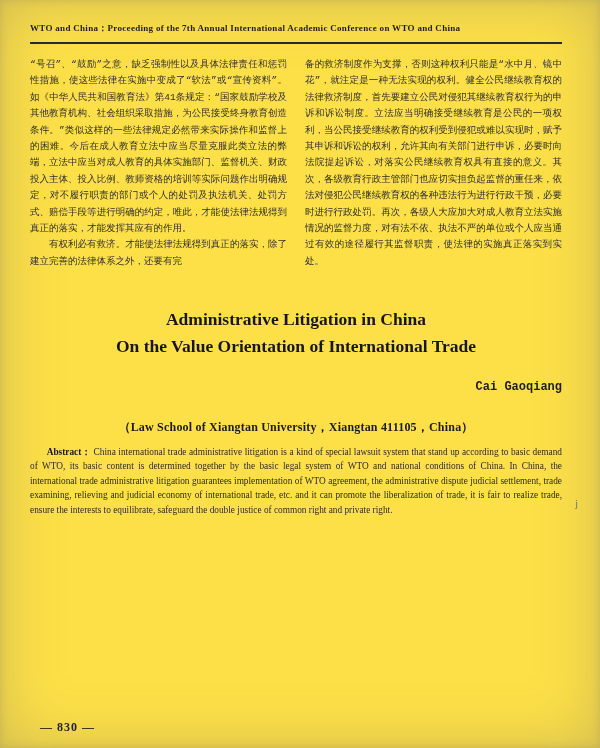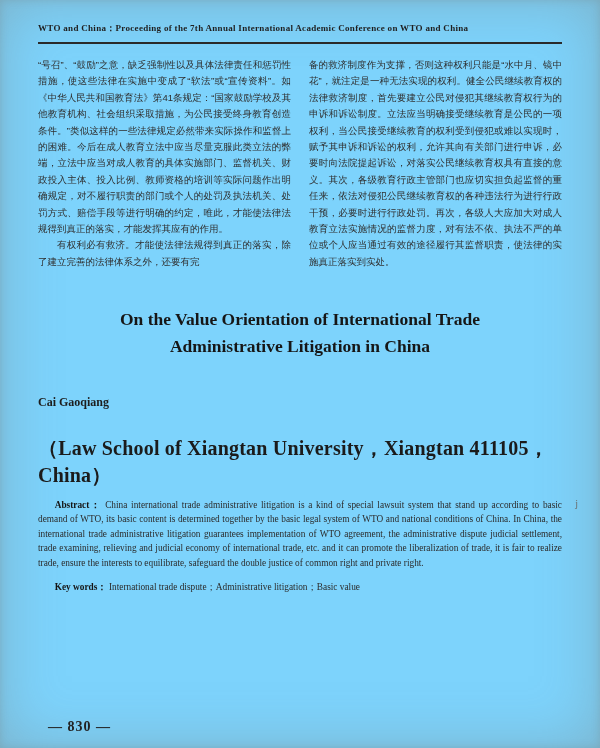--- a/index.html
+++ b/index.html
@@ -10,45 +10,45 @@
     width: 600px;
     height: 748px;
     background: #dedbd5;
     font-family: "Liberation Serif", "DejaVu Serif", serif;
     overflow: hidden;
     position: relative;
   }
   .page {
     position: absolute;
     inset: 0;
-    background: #7dd3fc;
+    background: #fde047;
     box-shadow: inset 0 0 60px rgba(120,115,105,0.35), inset 0 0 8px rgba(120,115,105,0.25);
     color: #262626;
     box-sizing: border-box;
-    padding: 22px 38px 0 38px;
+    padding: 22px 38px 0 30px;
   }
   
   .running-head {
     font-size: 9px;
     font-weight: bold;
     letter-spacing: 0.3px;
     color: #1f1f1f;
     padding-bottom: 7px;
     border-bottom: 2px solid #2a2a2a;
     white-space: nowrap;
   }
   
   .columns {
     display: flex;
     gap: 18px;
     margin-top: 13px;
   }
   .col {
     flex: 1 1 0;
-    font-family: Liberation Sans, sans-serif;
+    font-family: Liberation Mono, monospace;
     font-size: 9.5px;
     line-height: 16.4px;
     text-align: justify;
     color: #2e2e2e;
   }
   .col p { margin: 0; }
   .col .indent { text-indent: 2em; }
   .col .subhead {
     font-weight: bold;
     text-indent: 2em;
@@ -57,29 +57,31 @@
   
   .article-title {
     margin-top: 36px;
     text-align: center;
     font-size: 17.5px;
     font-weight: bold;
     line-height: 1.55;
     color: #161616;
   }
   .author {
-    margin-top: 34px;
-    text-align: left;
+    margin-top: 19px;
+    text-align: right;
     font-size: 12px;
     font-weight: bold;
     color: #1d1d1d;
+    font-family: Liberation Mono, monospace;
   }
   .affiliation {
     margin-top: 25px;
-    font-size: 20px;
+    text-align: center;
+    font-size: 12px;
     font-weight: bold;
     letter-spacing: 0.2px;
     color: #1b1b1b;
   }
   
   .abstract {
     margin-top: 9px;
     font-size: 9.3px;
     line-height: 14.6px;
     text-align: justify;
@@ -93,23 +95,23 @@
   .keywords {
     margin-top: 9px;
     font-size: 9.3px;
     line-height: 14.6px;
     text-indent: 1.8em;
     color: #2b2b2b;
   }
   
   .page-number {
     position: absolute;
-    left: 48px;
+    left: 40px;
     bottom: 13px;
-    font-size: 14px;
+    font-size: 12px;
     font-weight: bold;
     letter-spacing: 1px;
     color: #222;
   }
   
   .scan-artifact {
     position: absolute;
     right: 22px;
     top: 498px;
     font-size: 10px;
@@ -127,29 +129,28 @@
     <div class="col">
       <p>“号召”、“鼓励”之意，缺乏强制性以及具体法律责任和惩罚性措施，使这些法律在实施中变成了“软法”或“宣传资料”。如《中华人民共和国教育法》第41条规定：“国家鼓励学校及其他教育机构、社会组织采取措施，为公民接受终身教育创造条件。”类似这样的一些法律规定必然带来实际操作和监督上的困难。今后在成人教育立法中应当尽量克服此类立法的弊端，立法中应当对成人教育的具体实施部门、监督机关、财政投入主体、投入比例、教师资格的培训等实际问题作出明确规定，对不履行职责的部门或个人的处罚及执法机关、处罚方式、赔偿手段等进行明确的约定，唯此，才能使法律法规得到真正的落实，才能发挥其应有的作用。</p>
       <p class="indent">有权利必有救济。才能使法律法规得到真正的落实，除了建立完善的法律体系之外，还要有完</p>
     </div>
     <div class="col">
       <p>备的救济制度作为支撑，否则这种权利只能是“水中月、镜中花”，就注定是一种无法实现的权利。健全公民继续教育权的法律救济制度，首先要建立公民对侵犯其继续教育权行为的申诉和诉讼制度。立法应当明确接受继续教育是公民的一项权利，当公民接受继续教育的权利受到侵犯或难以实现时，赋予其申诉和诉讼的权利，允许其向有关部门进行申诉，必要时向法院提起诉讼，对落实公民继续教育权具有直接的意义。其次，各级教育行政主管部门也应切实担负起监督的重任来，依法对侵犯公民继续教育权的各种违法行为进行行政干预，必要时进行行政处罚。再次，各级人大应加大对成人教育立法实施情况的监督力度，对有法不依、执法不严的单位或个人应当通过有效的途径履行其监督职责，使法律的实施真正落实到实处。</p>
     </div>
   </div>
 
   <div class="article-title">
+    <div>Administrative Litigation in China</div>
     <div>On the Value Orientation of International Trade</div>
-    <div>Administrative Litigation in China</div>
   </div>
 
   <div class="author">Cai Gaoqiang</div>
 
   <div class="affiliation">（Law School of Xiangtan University，Xiangtan 411105，China）</div>
 
   <p class="abstract"><b>Abstract：</b> <span>China international trade administrative litigation is a kind of special lawsuit system that stand up according to basic demand of WTO, its basic content is determined together by the basic legal system of WTO and national conditions of China. In China, the international trade administrative litigation guarantees implementation of WTO agreement, the administrative dispute judicial settlement, trade examining, relieving and judicial economy of international trade, etc. and it can promote the liberalization of trade, it is fair to realize trade, ensure the interests to equilibrate, safeguard the double justice of common right and private right.</span></p>
 
-  <p class="keywords"><b>Key words：</b> <span>International trade dispute；Administrative litigation；Basic value</span></p>
 
   <div class="scan-artifact">j</div>
 
   <div class="page-number">— 830 —</div>
 
 </div>
 
 </body></html>

